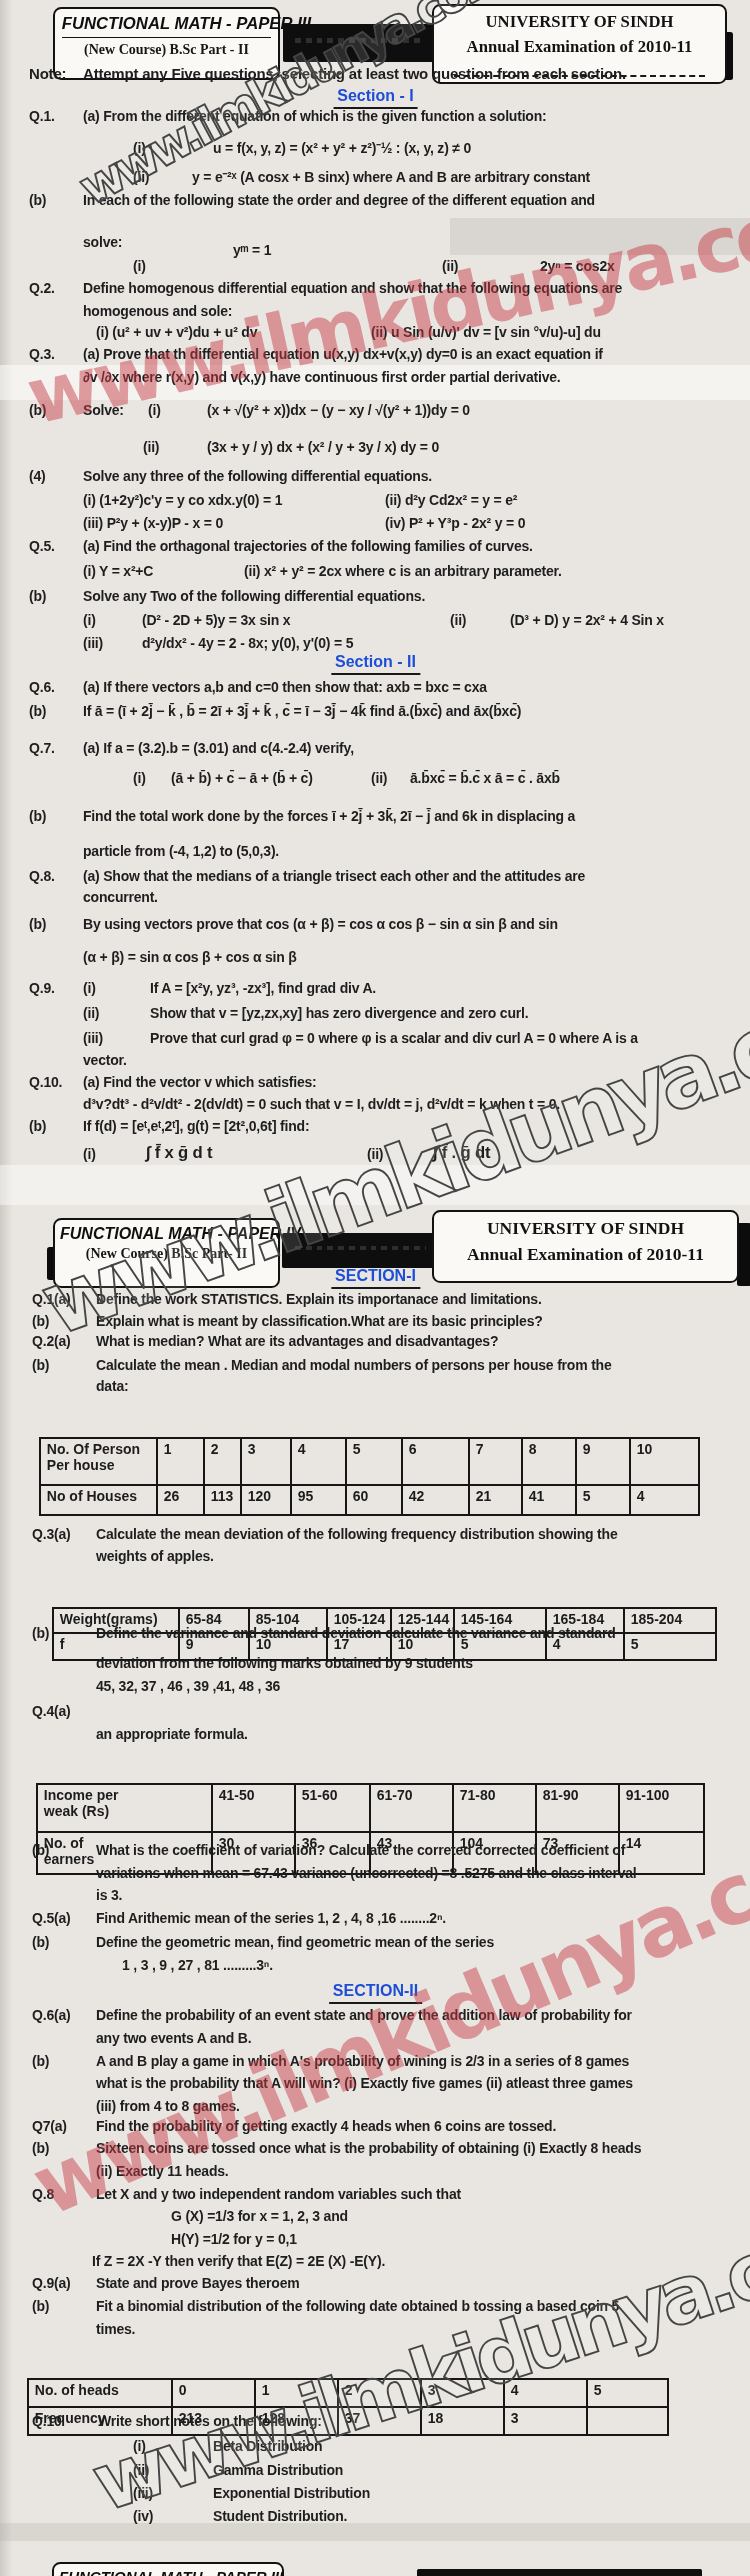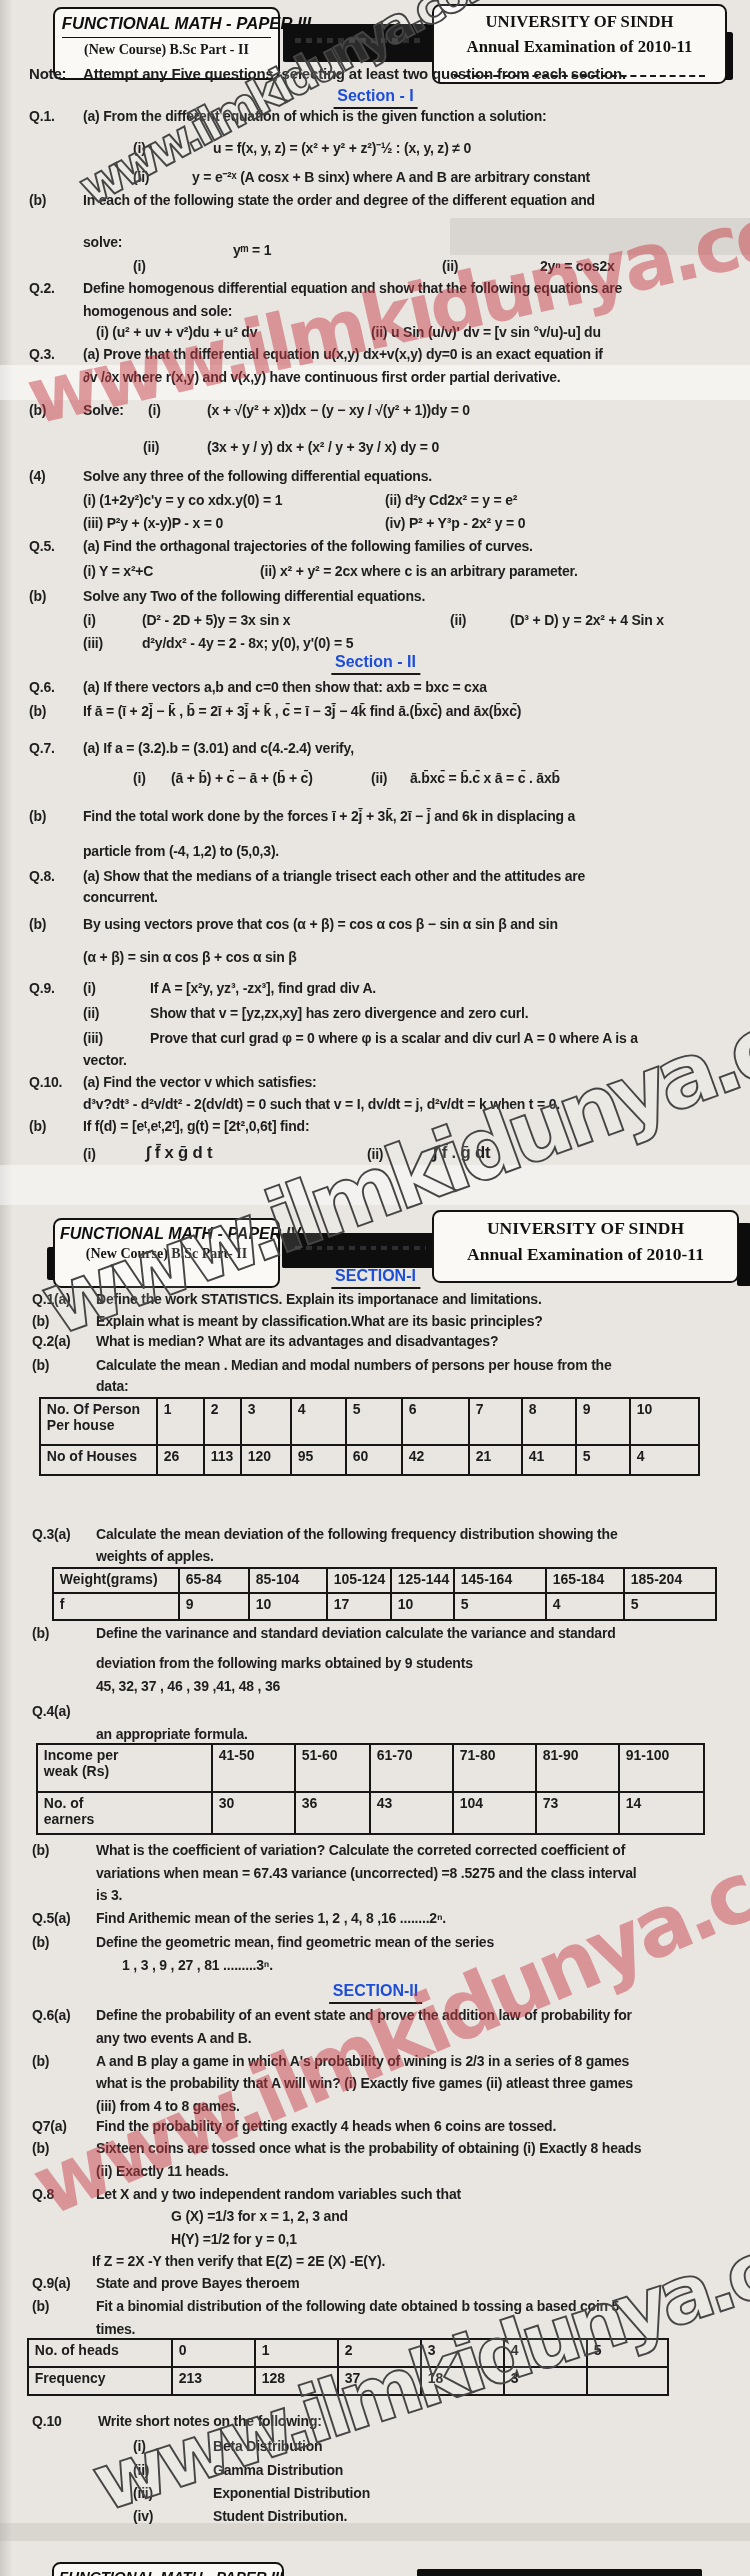--- a/index.html
+++ b/index.html
@@ -18,21 +18,21 @@
        padding:4.2px 3.3px 1.7px;white-space:nowrap;}
   .badge .un{display:block;text-align:center;font:700 16.7px "Liberation Serif",serif;color:#131313;
        padding:5.8px 3.3px 0;white-space:nowrap;}
   .badge .ex{display:block;text-align:center;font:700 16.7px "Liberation Serif",serif;color:#131313;
        padding:5px 3.3px 0;white-space:nowrap;}
   .dash{position:absolute;left:7%;width:86%;bottom:5px;border-bottom:2.5px dashed #1a1a1a;}
   .bar{position:absolute;background:#0e0e0e;border-radius:1.7px;}
   .bar i{position:absolute;left:8%;top:38%;width:84%;height:4.2px;background:
       repeating-linear-gradient(90deg,#3c3c3c 0 5.8px,#0e0e0e 5.8px 10.8px);opacity:.7;}
   .blob{position:absolute;background:#0c0c0c;border-radius:2.5px;}
-  table.tb{position:absolute;border-collapse:collapse;table-layout:fixed;}
+  table.tb{position:absolute;border-collapse:collapse;table-layout:fixed;margin-top:40px;}
   table.tb td{border:2.1px solid #161616;font:700 14px "Liberation Sans",sans-serif;color:#1c1c1c;
       padding:1.7px 3.3px 1.7px 5.8px;vertical-align:top;overflow:hidden;}
   .pre{white-space:pre-line;}
   .wm{position:absolute;font:700 83px "DejaVu Sans",sans-serif;white-space:nowrap;
       transform-origin:left center;pointer-events:none;}
   .wmo{color:rgba(255,255,255,0.12);-webkit-text-stroke:1.9px #454545;}
   .wmr{color:rgba(198,58,68,0.48);}
   .art{position:absolute;pointer-events:none;}
 </style>
 </head>
@@ -108,21 +108,21 @@
   <span class="t" style="left:83px;top:468px;">Solve any three of the following differential equations.</span>
 
   <span class="t" style="left:83px;top:492px;">(i) (1+2y²)c'y = y co xdx.y(0) = 1</span>
   <span class="t" style="left:385px;top:492px;text-align:right;">(ii) d²y Cd2x² = y = e²</span>
   <span class="t" style="left:83px;top:515px;">(iii) P²y + (x-y)P - x = 0</span>
   <span class="t" style="left:385px;top:515px;">(iv) P² + Y³p - 2x² y = 0</span>
 
   <span class="t" style="left:29px;top:538px;">Q.5.</span>
   <span class="t" style="left:83px;top:538px;">(a) Find the orthagonal trajectories of the following families of curves.</span>
   <span class="t" style="left:83px;top:563px;">(i) Y = x²+C</span>
-  <span class="t" style="left:260px;top:563px;">(ii) x² + y² = 2cx where c is an arbitrary parameter.</span>
+  <span class="t" style="left:244px;top:563px;">(ii) x² + y² = 2cx where c is an arbitrary parameter.</span>
 
   <span class="t" style="left:29px;top:588px;">(b)</span>
   <span class="t" style="left:83px;top:588px;">Solve any Two of the following differential equations.</span>
 
   <span class="t" style="left:83px;top:612px;">(i)</span>
   <span class="t" style="left:142px;top:612px;">(D² - 2D + 5)y = 3x sin x</span>
   <span class="t" style="left:450px;top:612px;">(ii)</span>
   <span class="t" style="left:510px;top:612px;">(D³ + D) y = 2x² + 4 Sin x</span>
 
   <span class="t" style="left:83px;top:635px;">(iii)</span>

